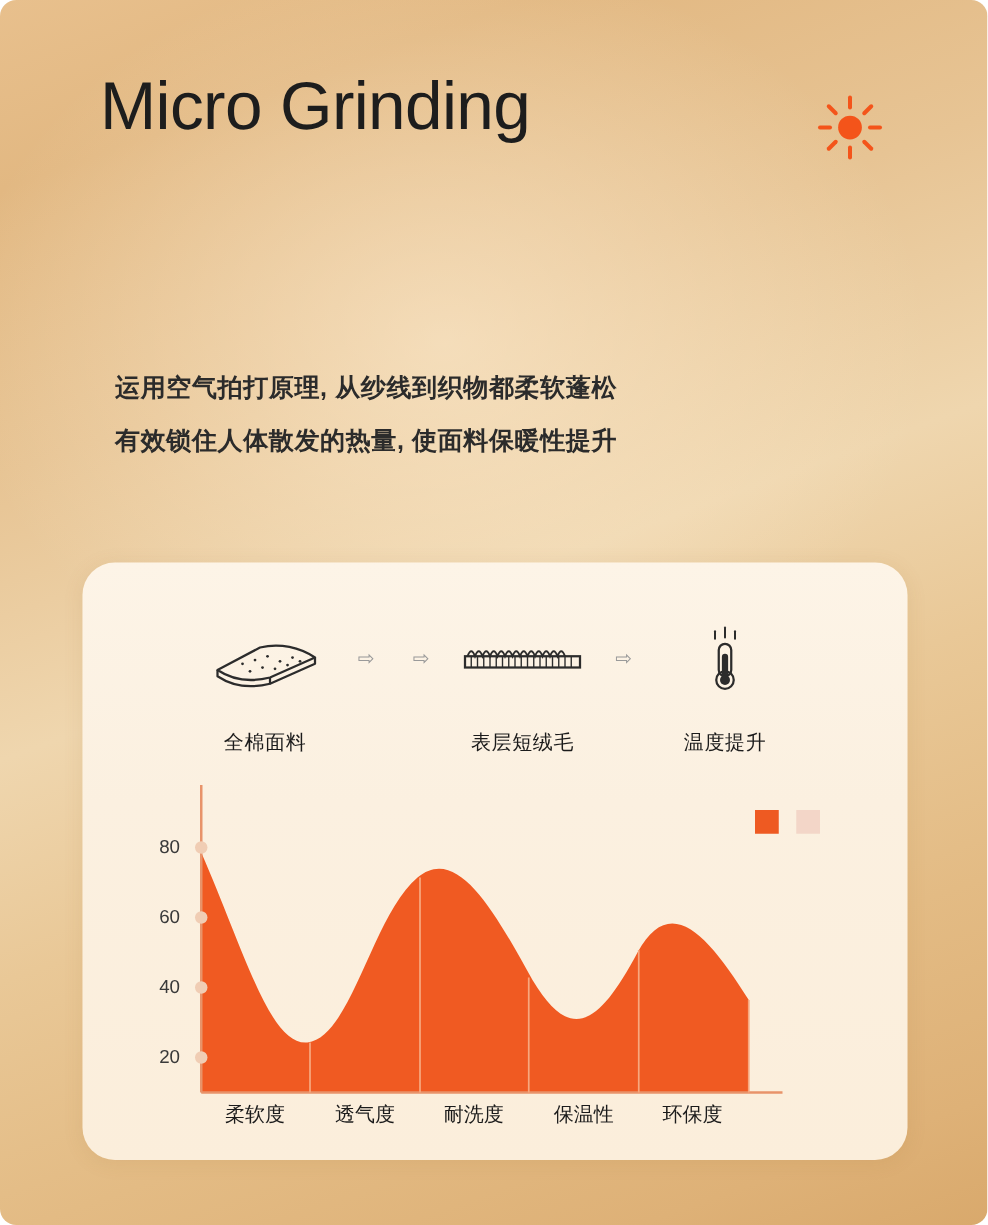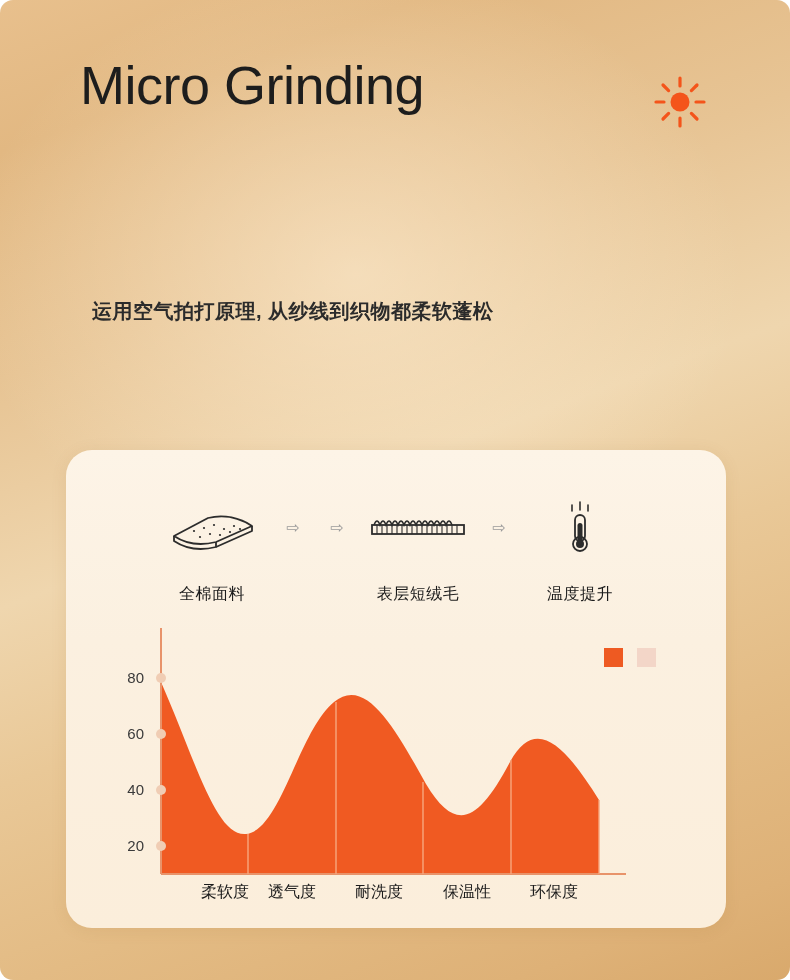--- a/index.html
+++ b/index.html
@@ -203,20 +203,21 @@
         <line x1="13" y1="13" x2="18.6" y2="18.6"></line>
         <line x1="41.4" y1="41.4" x2="47" y2="47"></line>
         <line x1="13" y1="47" x2="18.6" y2="41.4"></line>
         <line x1="41.4" y1="18.6" x2="47" y2="13"></line>
       </g>
     </svg>
   </div>
 
   <div class="desc">
     <div>运用空气拍打原理, 从纱线到织物都柔软蓬松</div>
+    <div>有效锁住人体散发的热量, 使面料保暖性提升</div>
   </div>
 
   <div class="card">
 
     <div class="process">
 
       <div class="step">
         <div class="glyph">
           <svg width="92" height="46" viewBox="0 0 92 46">
             <path d="M8 32 C20 40 34 42 50 38 L86 22 C74 14 58 10 42 14 Z" fill="none" stroke="#2c2c2c" stroke-width="1.8" stroke-linejoin="round"></path>
@@ -326,21 +327,21 @@
           <circle cx="95" cy="178" r="5"></circle>
           <circle cx="95" cy="234" r="5"></circle>
         </g>
       </svg>
 
       <div class="ytick" style="left:42px; top:57px;">80</div>
       <div class="ytick" style="left:42px; top:113px;">60</div>
       <div class="ytick" style="left:42px; top:169px;">40</div>
       <div class="ytick" style="left:42px; top:225px;">20</div>
 
-      <div class="xtick" style="left:93px; top:270px;text-align:right;">柔软度</div>
+      <div class="xtick" style="left:93px; top:270px;">柔软度</div>
       <div class="xtick" style="left:181px; top:270px;">透气度</div>
       <div class="xtick" style="left:268px; top:270px;">耐洗度</div>
       <div class="xtick" style="left:356px; top:270px;">保温性</div>
       <div class="xtick" style="left:443px; top:270px;">环保度</div>
 
       <div class="legend">
         <div class="legend-row">
           <div class="legend-sw" style="background:#ee5a22;"></div>
           <div class="legend-sw" style="background:#f3d6c8;"></div>
         </div>

